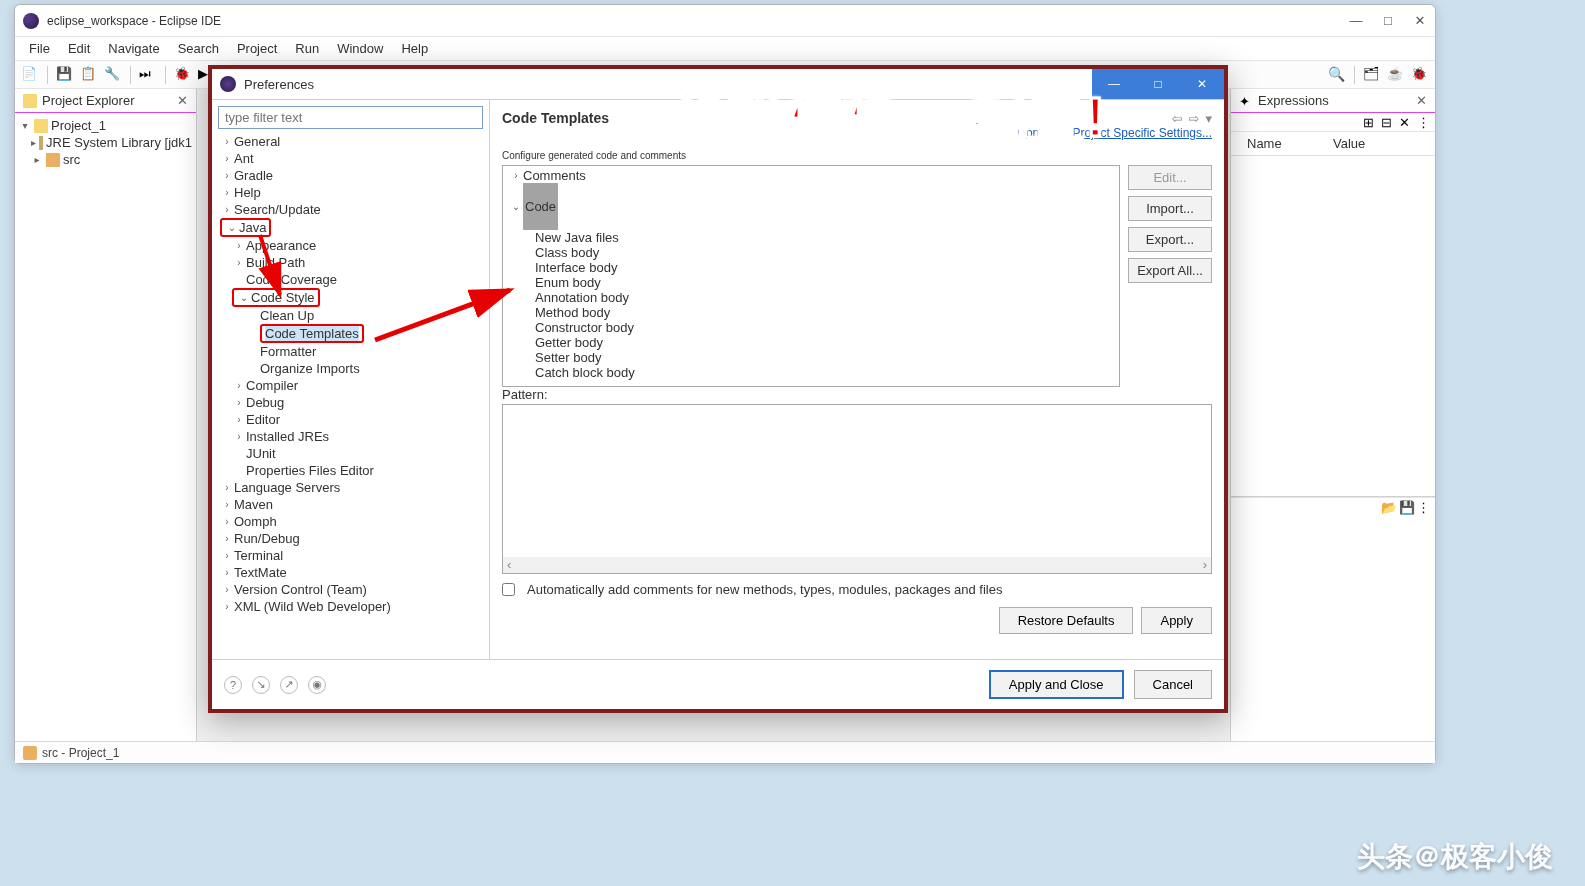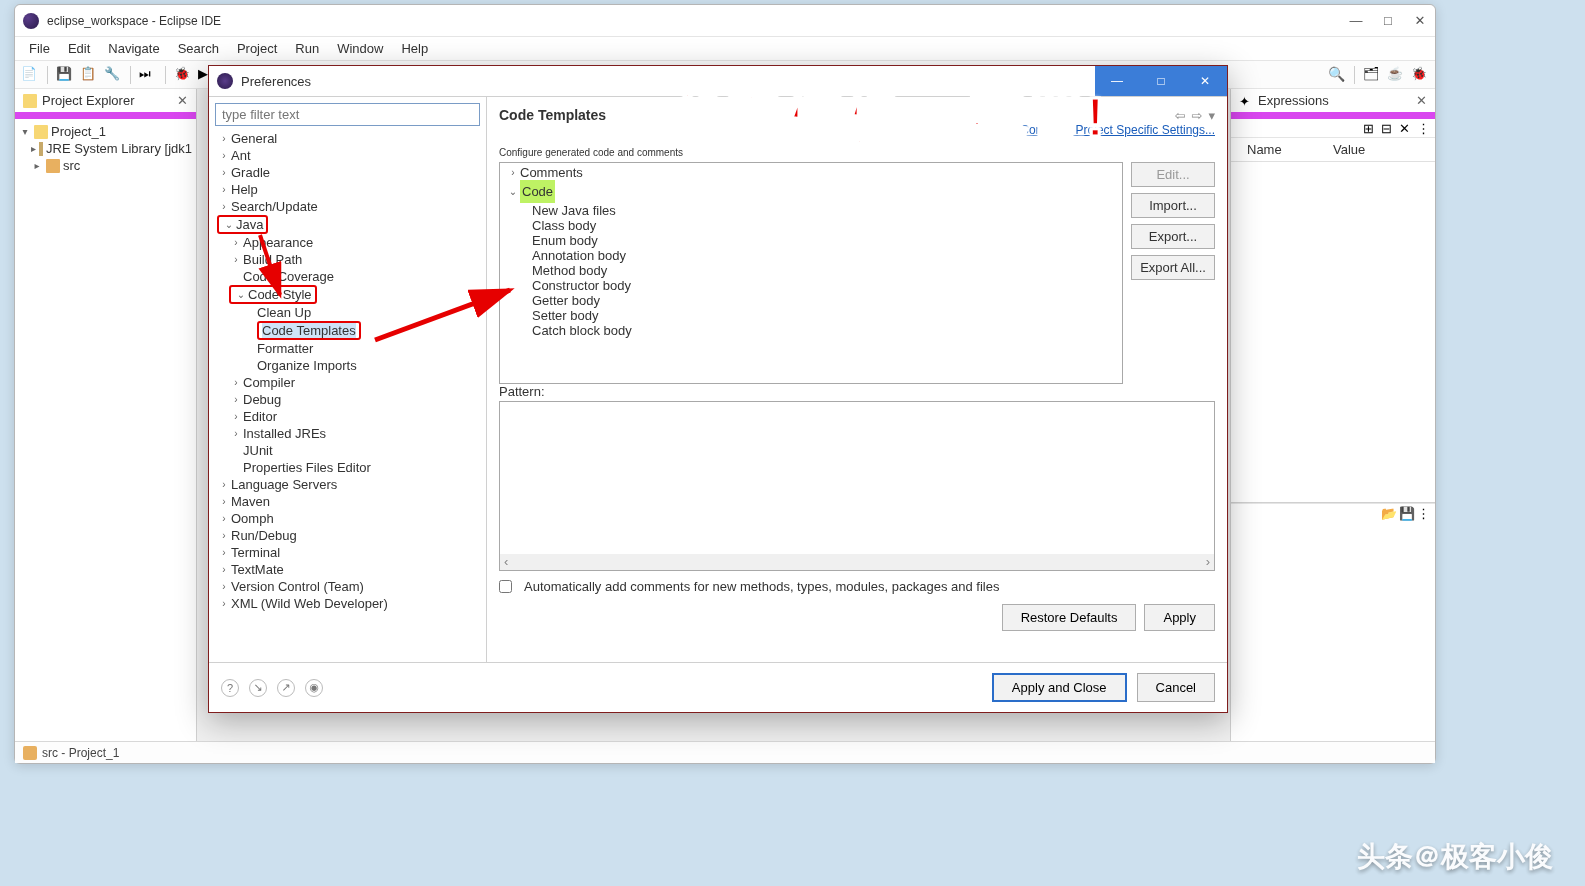--- a/index.html
+++ b/index.html
@@ -11,42 +11,42 @@
 .win-controls { display: flex; gap: 18px; color: #555; }
 .win-ctl { width: 14px; text-align: center; cursor: default; }
 .menubar { height: 24px; display: flex; align-items: center; padding: 0 6px; gap: 2px; background: #fff; border-bottom: 1px solid #e5e5e5; }
 .menubar span { padding: 2px 8px; color: #333; font-size: 13px; }
 .toolbar { height: 28px; display: flex; align-items: center; padding: 0 6px; gap: 6px; background: #fcfcfc; border-bottom: 1px solid #e5e5e5; }
 .tb-icon { width: 18px; height: 18px; display: inline-block; }
 .tb-sep { width: 1px; height: 18px; background: #ccc; margin: 0 2px; }
 .tb-spacer { flex: 1; }
 .workspace { flex: 1; display: flex; background: #fff; }
 .left-pane { width: 182px; border-right: 1px solid #d0d0d0; display: flex; flex-direction: column; }
-.view-tab { display: flex; align-items: center; padding: 4px 8px; border-bottom: 7px solid #d946ef; background: #fff; }
+.view-tab { display: flex; align-items: center; padding: 4px 8px; border-bottom: 1px solid #d946ef; background: #fff; }
 .view-tab .tab-icon { width: 14px; height: 14px; margin-right: 5px; }
 .view-tab .tab-label { flex: 1; color: #333; }
 .view-tab .close-x { color: #666; margin-left: 4px; }
 .view-toolbar { display: flex; justify-content: flex-end; padding: 2px 4px; gap: 4px; border-bottom: 1px solid #e5e5e5; }
 .view-toolbar span { width: 14px; height: 14px; }
 .tree { padding: 4px 0; font-size: 13px; color: #333; }
 .tree-row { display: flex; align-items: center; padding: 1px 4px; white-space: nowrap; }
 .tree-twisty { width: 12px; text-align: center; color: #666; font-size: 10px; }
 .tree-icon { width: 14px; height: 14px; margin: 0 3px; display: inline-block; }
 .center-pane { flex: 1; background: #f0f0f0; position: relative; }
 .right-pane { width: 205px; border-left: 1px solid #d0d0d0; display: flex; flex-direction: column; }
 .right-upper { border-bottom: 1px solid #d0d0d0; }
 .right-table-header { display: flex; border-bottom: 1px solid #e0e0e0; padding: 4px 16px; color: #333; }
 .right-table-body { height: 340px; }
 .right-lower { flex: 1; }
 .right-lower .view-toolbar { border-bottom: none; border-top: 1px solid #e5e5e5; }
 .statusbar { height: 22px; display: flex; align-items: center; padding: 0 8px; background: #fdfdfd; border-top: 1px solid #d8d8d8; font-size: 12px; color: #444; }
 .statusbar .sb-icon { width: 14px; height: 14px; margin-right: 5px; background: #e8b060; border-radius: 2px; }
 
 
-.dialog { position: absolute; left: 208px; top: 65px; width: 1020px; height: 648px; background: #fff; border: 1px solid #7f1d1d; box-shadow: 0 8px 30px rgba(0,0,0,0.3); display: flex; flex-direction: column; }
+.dialog { position: absolute; left: 208px; top: 65px; width: 1020px; height: 648px; background: #fff; border: 4px solid #7f1d1d; box-shadow: 0 8px 30px rgba(0,0,0,0.3); display: flex; flex-direction: column; }
 .dlg-titlebar { height: 30px; background: #fff; display: flex; align-items: center; padding: 0 0 0 8px; }
 .dlg-titlebar .dlg-icon { width: 16px; height: 16px; background: radial-gradient(circle, #5a3d8a, #2a1a4a); border-radius: 50%; margin-right: 8px; }
 .dlg-titlebar .dlg-title { flex: 1; color: #333; font-size: 13px; }
 .dlg-win-controls { display: flex; }
 .dlg-win-btn { width: 44px; height: 30px; display: flex; align-items: center; justify-content: center; color: #fff; font-size: 12px; }
 .dlg-win-btn.min, .dlg-win-btn.max { background: #3b7dd8; }
 .dlg-win-btn.close { background: #3b7dd8; }
 .dlg-body { flex: 1; display: flex; border-top: 1px solid #d0d0d0; }
 .dlg-left { width: 278px; border-right: 1px solid #d0d0d0; display: flex; flex-direction: column; padding: 6px; }
 .filter-input { width: 100%; padding: 3px 6px; border: 1px solid #7a9cc6; font-size: 13px; color: #888; }
@@ -65,21 +65,21 @@
 .dlg-nav-icons { display: flex; gap: 6px; color: #888; }
 .dlg-link { color: #1a5dbb; text-decoration: underline; font-size: 12px; margin-left: auto; display: block; text-align: right; }
 .dlg-desc { margin-top: 10px; color: #333; font-size: 10px; }
 .template-section { display: flex; gap: 8px; margin-top: 4px; }
 .template-tree-box { flex: 1; border: 1px solid #a8a8a8; height: 222px; overflow: auto; padding: 2px 4px; font-size: 13px; color: #333; position: relative; }
 .template-tree-box::-webkit-scrollbar { width: 16px; }
 .template-tree-box::-webkit-scrollbar-track { background: #f0f0f0; }
 .template-tree-box::-webkit-scrollbar-thumb { background: #c0c0c0; }
 .tt-row { display: flex; align-items: center; padding: 0 2px; }
 .tt-twisty { width: 14px; text-align: center; color: #666; font-size: 10px; }
-.tt-sel { background: #bef264; padding: 4px 2px; }
+.tt-sel { background: #a3a3a3; padding: 16px 2px; }
 .btn-col { display: flex; flex-direction: column; gap: 6px; width: 84px; }
 .btn { padding: 4px 8px; border: 1px solid #adadad; background: #f2f2f2; font-size: 13px; color: #333; text-align: center; }
 .btn:disabled, .btn.disabled { color: #999; }
 .pattern-label { margin-top: 0; font-size: 13px; color: #333; }
 .pattern-box { border: 1px solid #a8a8a8; height: 170px; margin-top: 2px; position: relative; overflow: auto; }
 .pattern-scroll-h { position: absolute; bottom: 0; left: 0; right: 0; height: 16px; background: #f0f0f0; display: flex; justify-content: space-between; color: #888; padding: 0 4px; }
 .checkbox-row { display: flex; align-items: center; gap: 12px; margin-top: 8px; font-size: 13px; color: #333; }
 .checkbox-row input { width: 13px; height: 13px; }
 .dlg-footer-btns { display: flex; justify-content: flex-end; gap: 8px; margin-top: 10px; }
 .dlg-bottom { border-top: 1px solid #d0d0d0; padding: 10px 12px; display: flex; align-items: center; }
@@ -354,20 +354,23 @@
               <span class="tt-twisty">⌄</span>
               <span class="tt-sel">Code</span>
             </div>
           <div class="tt-row" style="padding-left:28px">
               <span>New Java files</span>
             </div>
           <div class="tt-row" style="padding-left:28px">
               <span>Class body</span>
             </div>
           <div class="tt-row" style="padding-left:28px">
+              <span>Interface body</span>
+            </div>
+          <div class="tt-row" style="padding-left:28px">
               <span>Enum body</span>
             </div>
           <div class="tt-row" style="padding-left:28px">
               <span>Annotation body</span>
             </div>
           <div class="tt-row" style="padding-left:28px">
               <span>Method body</span>
             </div>
           <div class="tt-row" style="padding-left:28px">
               <span>Constructor body</span>

